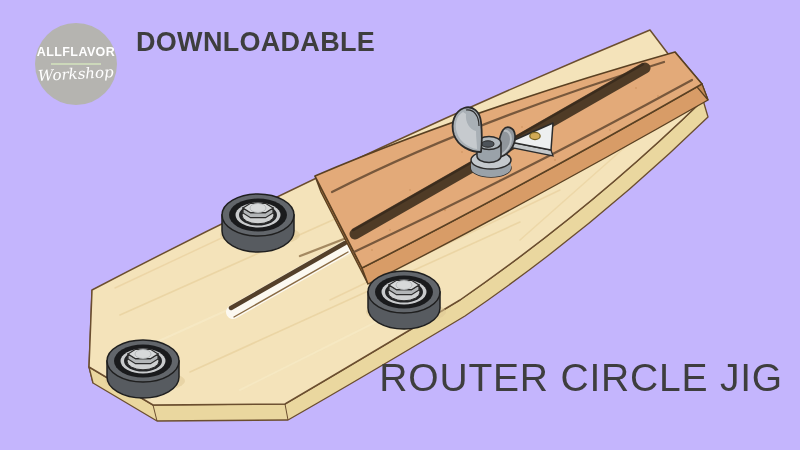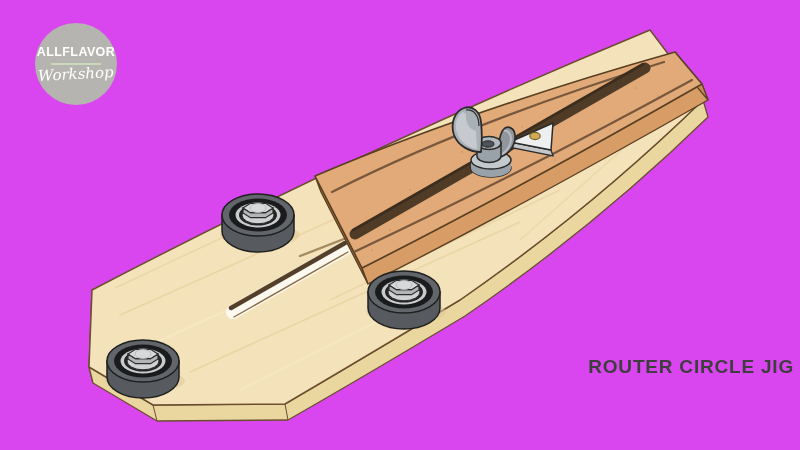--- a/index.html
+++ b/index.html
@@ -1,37 +1,37 @@
 <!DOCTYPE html>
 <html><head>
 <meta charset="utf-8">
 <style>
   html,body{margin:0;padding:0;}
   .stage{
     position:relative;width:800px;height:450px;overflow:hidden;
-    background:#d946ef;font-family:"Liberation Sans",sans-serif;
+    background:#c4b5fd;font-family:"Liberation Sans",sans-serif;
   }
   .illustration{position:absolute;left:0;top:0;width:800px;height:450px;}
   .logo{
     position:absolute;left:35px;top:23px;width:82px;height:82px;border-radius:50%;
     background:#b5b4b0;display:flex;flex-direction:column;align-items:center;justify-content:center;
   }
   .logo-line1{color:#ffffff;font-weight:bold;font-size:12.5px;letter-spacing:0.4px;line-height:1;}
   .logo-divider{width:50px;height:2px;background:#ccd8ba;margin:4px 0 2px 0;}
   .logo-line2{
     color:#ffffff;font-size:15px;font-style:italic;line-height:1;
     font-family:"DejaVu Serif",serif;transform:rotate(-3deg);
   }
   .banner{
     position:absolute;left:136px;top:27px;color:#3e3e3e;font-weight:bold;
     font-size:27px;line-height:30px;letter-spacing:0.3px;
   }
   .title{
-    position:absolute;right:6px;top:356px;color:#3e3e3e;font-weight:bold;
-    font-size:19px;letter-spacing:0.8px;white-space:nowrap;
+    position:absolute;right:17px;top:356px;color:#3e3e3e;font-weight:normal;
+    font-size:39px;letter-spacing:0.8px;white-space:nowrap;
   }
 </style>
 </head>
 <body>
 
 <div class="stage">
 
   <svg class="illustration" viewBox="0 0 800 450">
 
     <g>
@@ -159,17 +159,18 @@
     </g>
   </svg>
 
   <div class="logo">
     <span class="logo-line1">ALLFLAVOR</span>
     <div class="logo-divider"></div>
     <span class="logo-line2">Workshop</span>
   </div>
 
   <div class="banner">
+    <div>DOWNLOADABLE</div>
   </div>
 
   <div class="title">ROUTER CIRCLE JIG</div>
 
 </div>
 
 </body></html>

